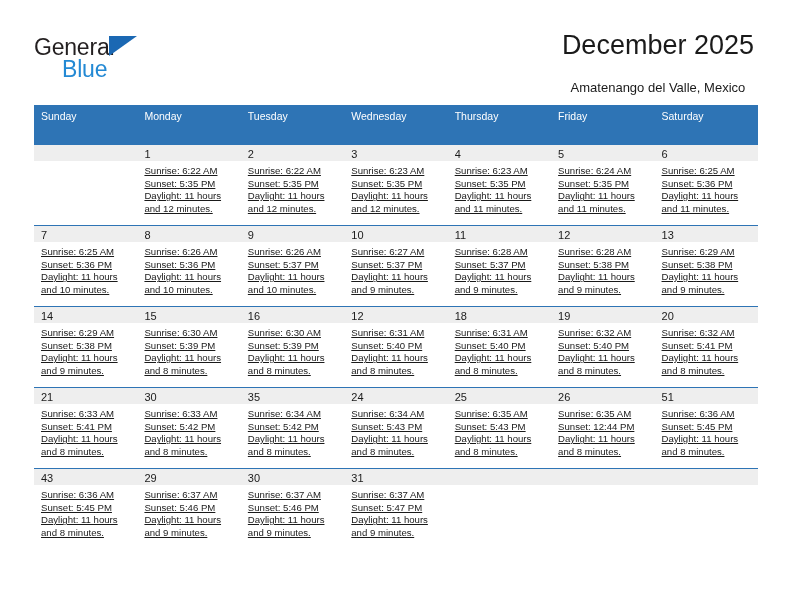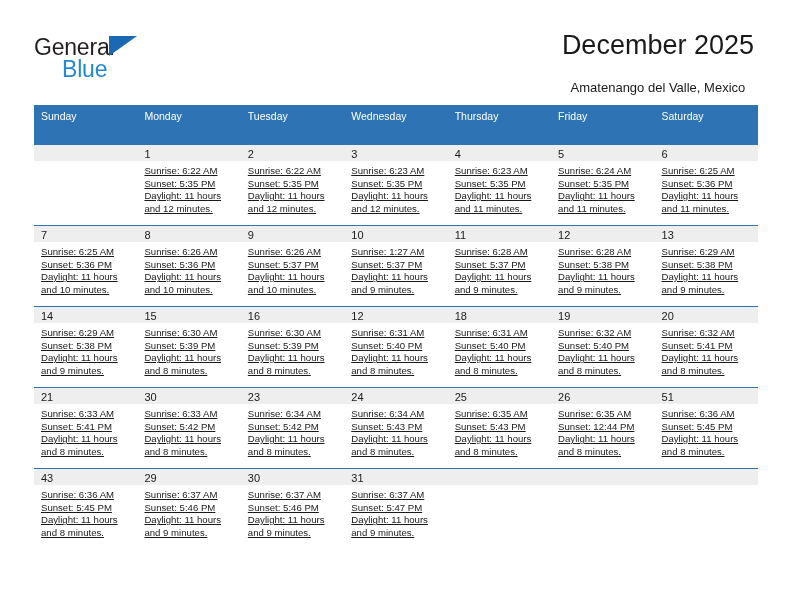--- a/index.html
+++ b/index.html
@@ -257,21 +257,21 @@
             <div class="cell-body">
               <div>Sunrise: 6:26 AM</div>
               <div>Sunset: 5:37 PM</div>
               <div>Daylight: 11 hours</div>
               <div>and 10 minutes.</div>
             </div>
           </td>
           <td>
             <div class="daynum-band">10</div>
             <div class="cell-body">
-              <div>Sunrise: 1:27 AM</div>
+              <div>Sunrise: 6:27 AM</div>
               <div>Sunset: 5:37 PM</div>
               <div>Daylight: 11 hours</div>
               <div>and 9 minutes.</div>
             </div>
           </td>
           <td>
             <div class="daynum-band">11</div>
             <div class="cell-body">
               <div>Sunrise: 6:28 AM</div>
               <div>Sunset: 5:37 PM</div>
@@ -376,21 +376,21 @@
           <td>
             <div class="daynum-band">30</div>
             <div class="cell-body">
               <div>Sunrise: 6:33 AM</div>
               <div>Sunset: 5:42 PM</div>
               <div>Daylight: 11 hours</div>
               <div>and 8 minutes.</div>
             </div>
           </td>
           <td>
-            <div class="daynum-band">23</div>
+            <div class="daynum-band">35</div>
             <div class="cell-body">
               <div>Sunrise: 6:34 AM</div>
               <div>Sunset: 5:42 PM</div>
               <div>Daylight: 11 hours</div>
               <div>and 8 minutes.</div>
             </div>
           </td>
           <td>
             <div class="daynum-band">24</div>
             <div class="cell-body">

